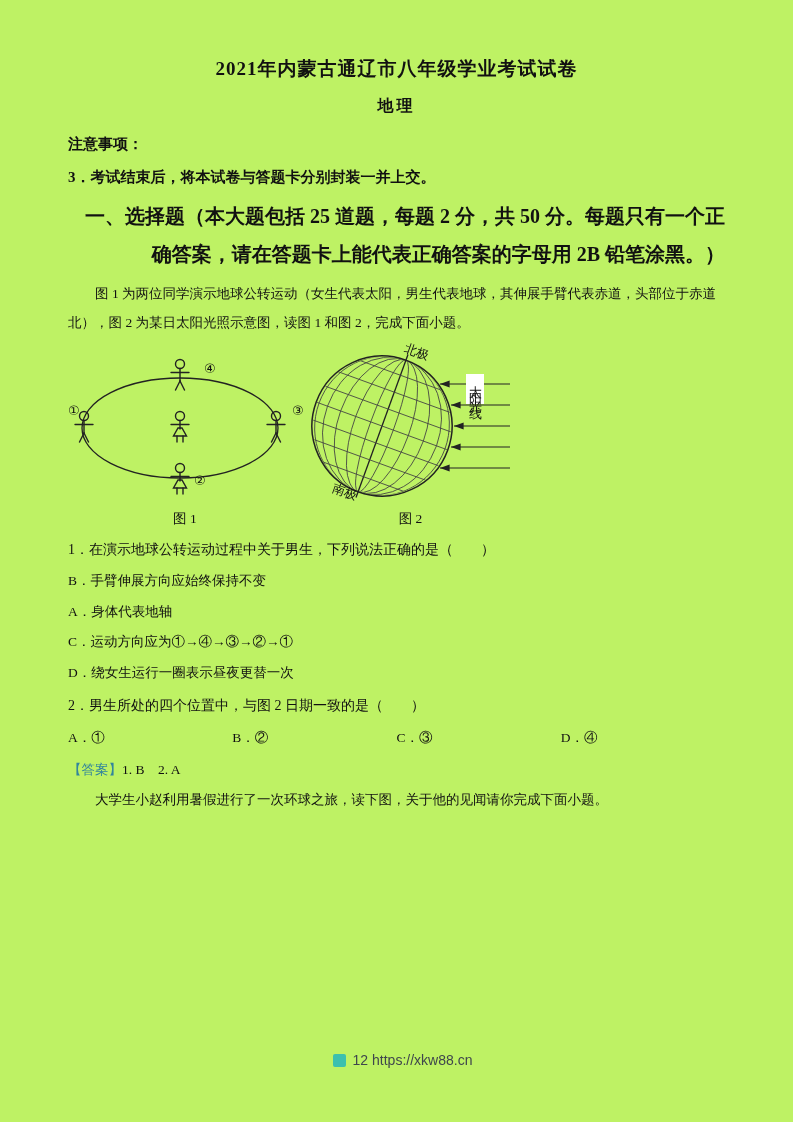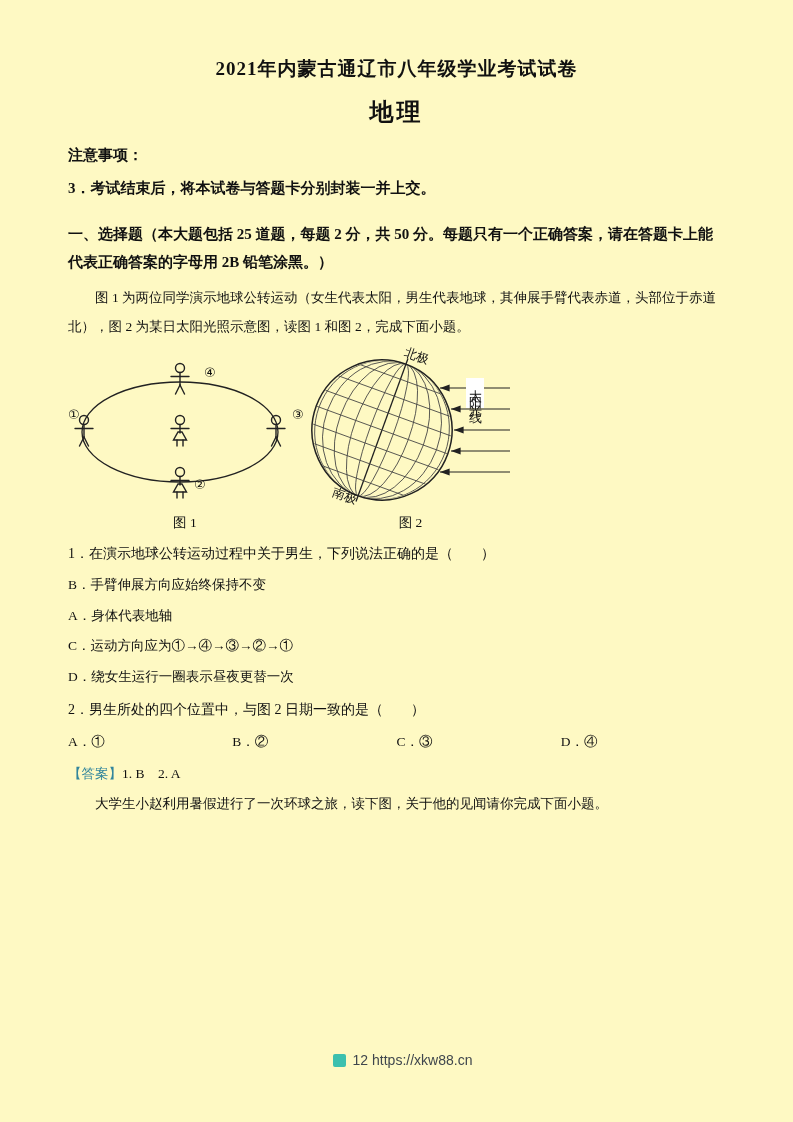--- a/index.html
+++ b/index.html
@@ -1,31 +1,31 @@
 <!DOCTYPE html>
 <html><head>
 <meta charset="utf-8">
 <style>
   html, body { margin: 0; padding: 0; background: #ffffff; }
   .page {
     position: relative;
     width: 793px; height: 1122px;
     margin: 0 auto;
-    background: #fef9c3;
+    background: #bef264;
     color: #111;
     font-family: "Liberation Serif", "DejaVu Serif", serif;
     padding: 56px 68px 0;
     box-sizing: border-box;
     overflow: hidden;
   }
   .title { font-size: 19px; font-weight: 700; text-align: center; letter-spacing: 1px; margin: 0; }
-  .subject { font-size: 24px; font-weight: 700; text-align: center; letter-spacing: 3px; margin: 14px 0 0; }
+  .subject { font-size: 16px; font-weight: 700; text-align: center; letter-spacing: 3px; margin: 14px 0 0; }
   .notice-heading { font-size: 15px; font-weight: 700; margin-top: 18px; }
   .notice-item { font-size: 15px; font-weight: 700; margin: 9px 0 0; line-height: 1.9; }
-  .section-heading { font-size: 15px; font-weight: 700; margin: 17px 0 0; line-height: 1.9; }
+  .section-heading { font-size: 20px; font-weight: 700; margin: 5px 0 0; line-height: 1.9; text-align: right; }
   .passage { font-size: 13.5px; line-height: 2.2; margin: 6px 0 0; text-indent: 2em; }
 
   .figs { display: flex; margin-top: 8px; }
   .fig { position: relative; }
   .fig1 { width: 240px; height: 160px; }
   .fig2 { width: 290px; height: 160px; }
   .badge {
     position: absolute; font-size: 13px; line-height: 1;
     font-family: "DejaVu Sans", sans-serif; color: #111;
   }

